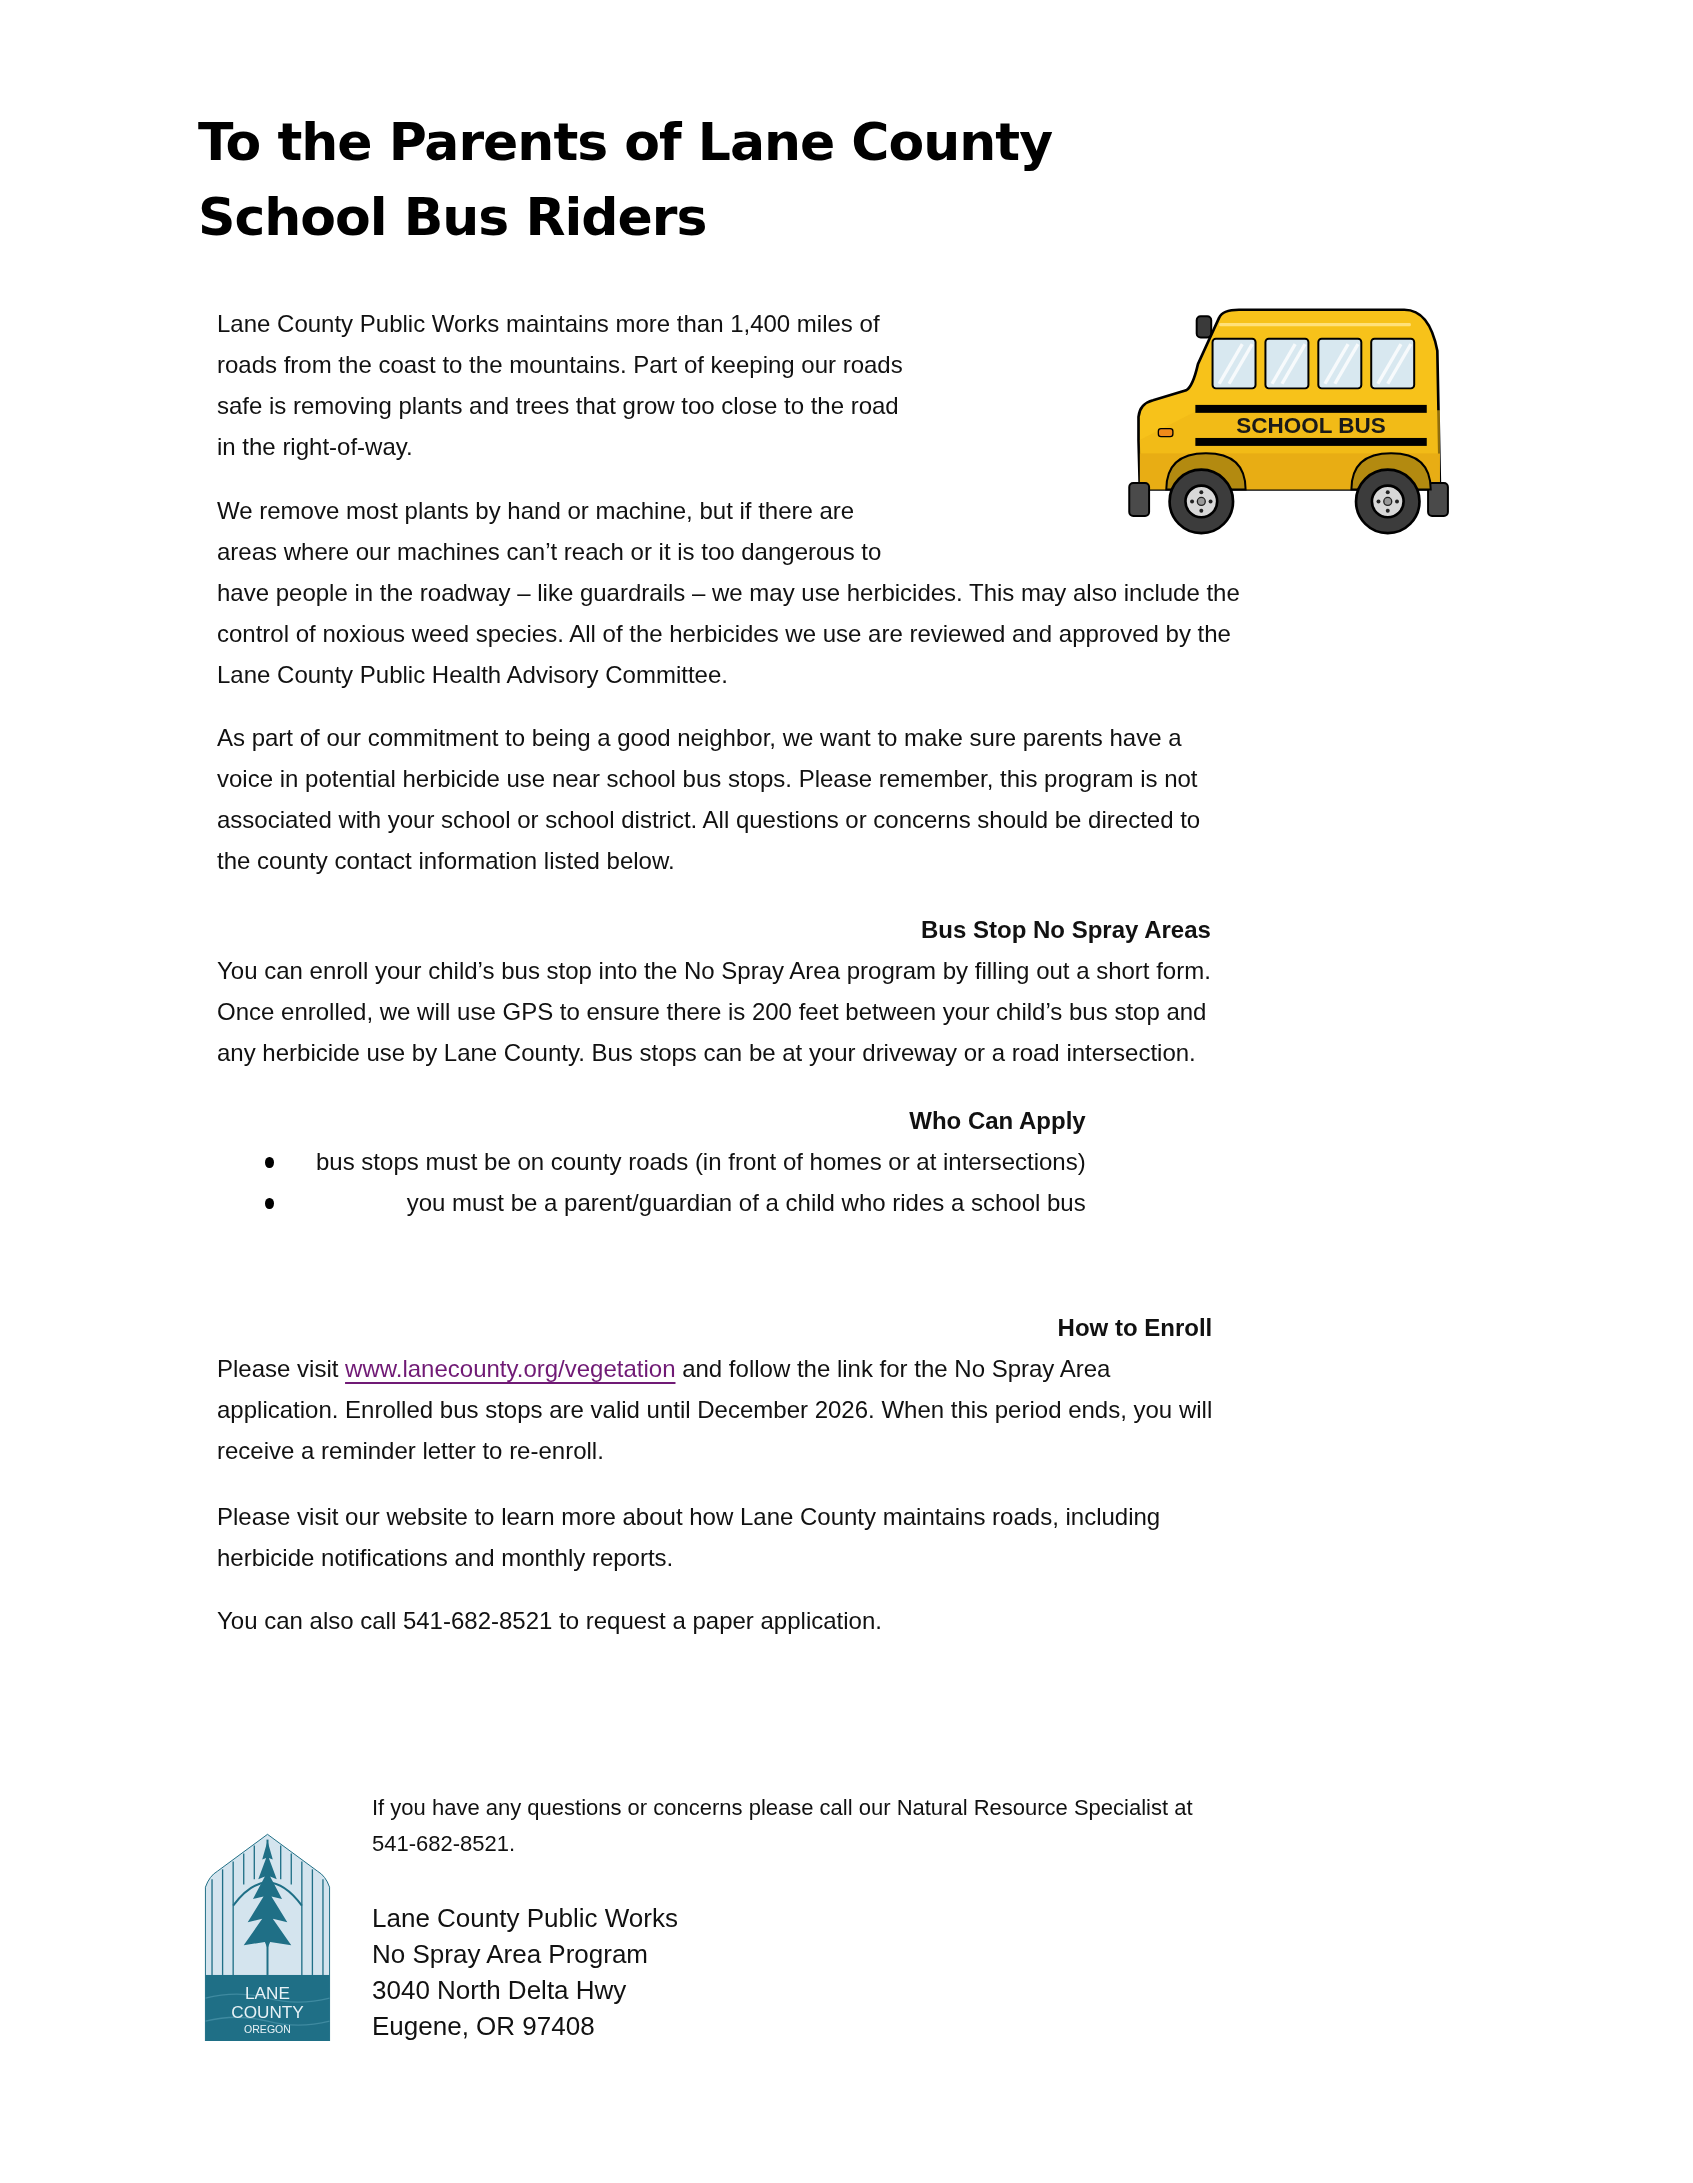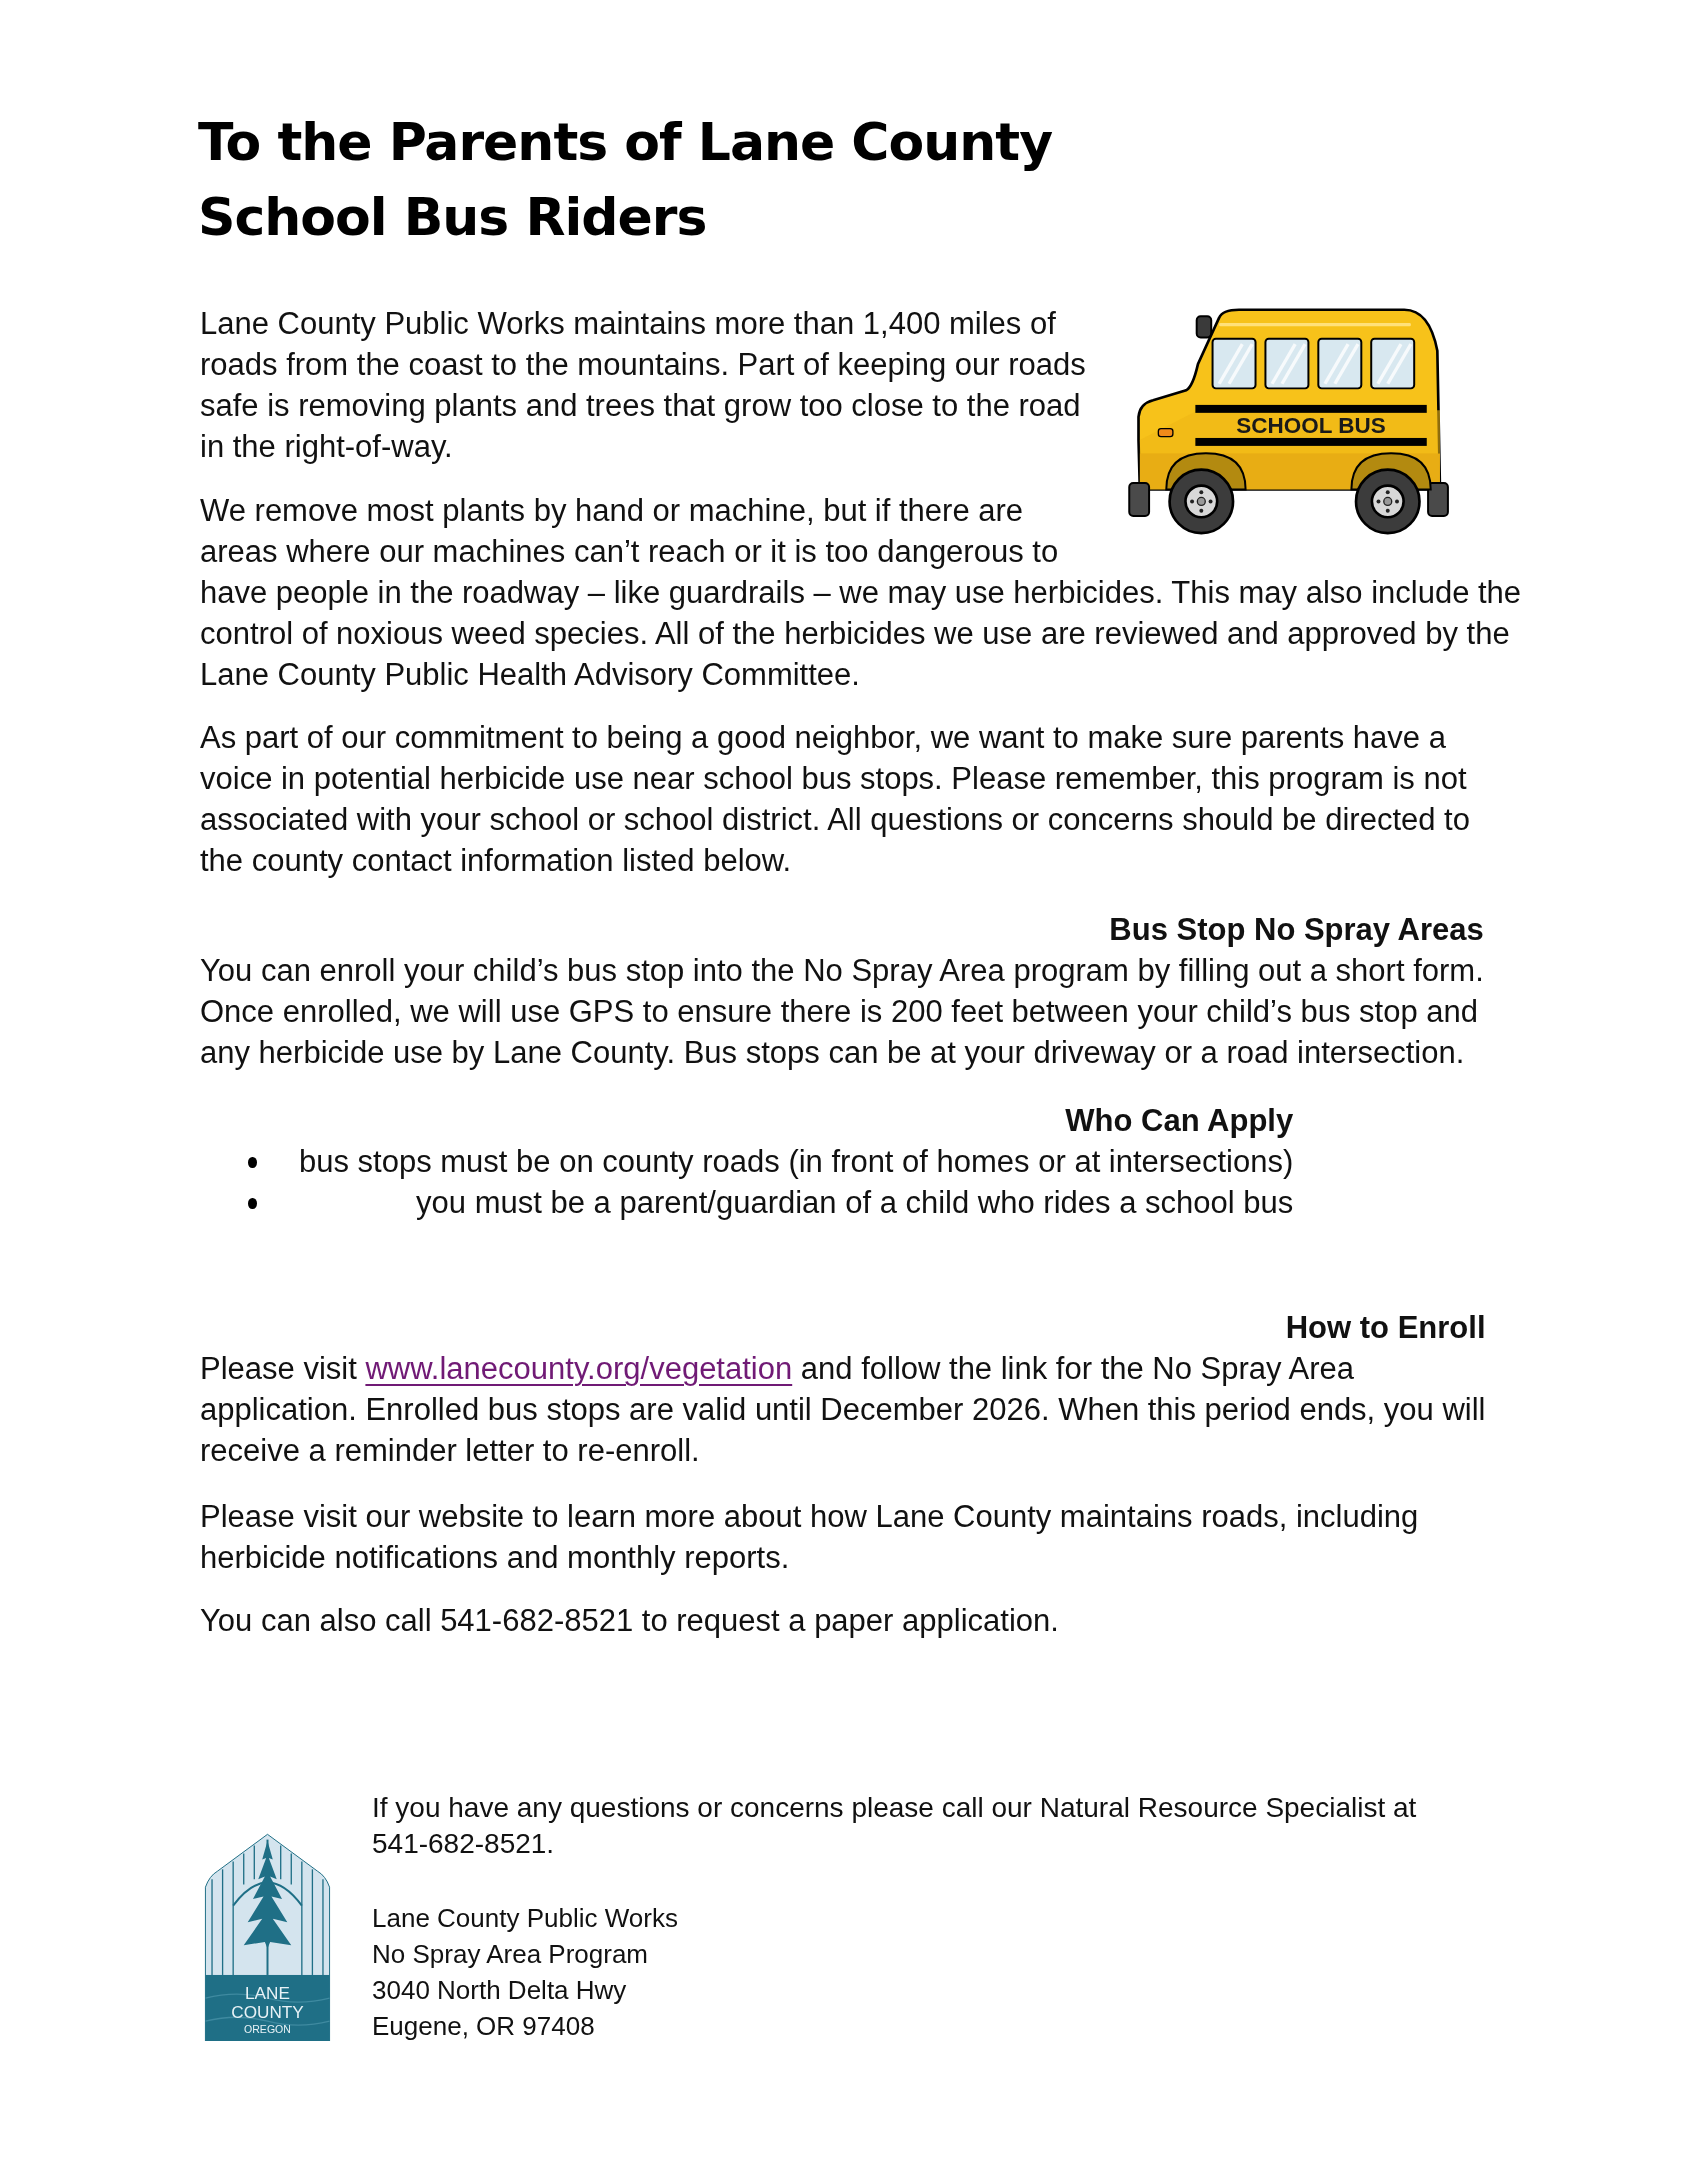--- a/index.html
+++ b/index.html
@@ -8,22 +8,22 @@
     font-family: "Liberation Sans", sans-serif; color: #111111;
   }
   .page { position: absolute; left: 0; top: 0; width: 1693px; height: 2000px; }
   .title {
     position: absolute; left: 198px; top: 105px; margin: 0;
     font-family: "DejaVu Sans", sans-serif; font-weight: bold;
     font-size: 52px; line-height: 75px; letter-spacing: -1px; color: #000;
   }
   .title span { display: block; }
   .txt {
-    position: absolute; left: 200px; margin: 0;
-    font-size: 31px; line-height: 41px; color: #111;
+    position: absolute; left: 217px; margin: 0;
+    font-size: 24px; line-height: 41px; color: #111;
     font-family: "Liberation Sans", sans-serif;
   }
   .line { display: block; white-space: nowrap; }
   .heading { font-weight: bold; display: block; white-space: nowrap; text-align: right; }
   .u { text-decoration: underline; text-underline-offset: 4.6px; text-decoration-thickness: 2px; }
   a.link { color: #701a75; text-decoration: underline; text-underline-offset: 4.6px; text-decoration-thickness: 2px; }
   .bullets { list-style: none; margin: 0; padding: 0; text-align: right; }
   .bullets li { position: relative; padding-left: 99px; white-space: nowrap; height: 41px; }
   .bullets li .dot {
     position: absolute; left: 48px; top: 16px; width: 8.6px; height: 11.2px;
@@ -89,21 +89,21 @@
 
   <p class="txt" style="top:1496px;">
     <span class="line">Please visit our website to learn more about how Lane County maintains roads, including</span>
     <span class="line">herbicide notifications and monthly reports.</span>
   </p>
 
   <p class="txt" style="top:1600px;">
     <span class="line">You can also call 541-682-8521 to request a paper application.</span>
   </p>
 
-  <p class="txt footer-text" style="top:1790px; font-size:28px; line-height:36px;">
+  <p class="txt footer-text" style="top:1790px; font-size:22px; line-height:36px;">
     <span class="line">If you have any questions or concerns please call our Natural Resource Specialist at</span>
     <span class="line">541-682-8521.</span>
   </p>
 
   <p class="txt footer-text" style="top:1900px; font-size:26px; line-height:36px;">
     <span class="line">Lane County Public Works</span>
     <span class="line">No Spray Area Program</span>
     <span class="line">3040 North Delta Hwy</span>
     <span class="line">Eugene, OR 97408</span>
   </p>

